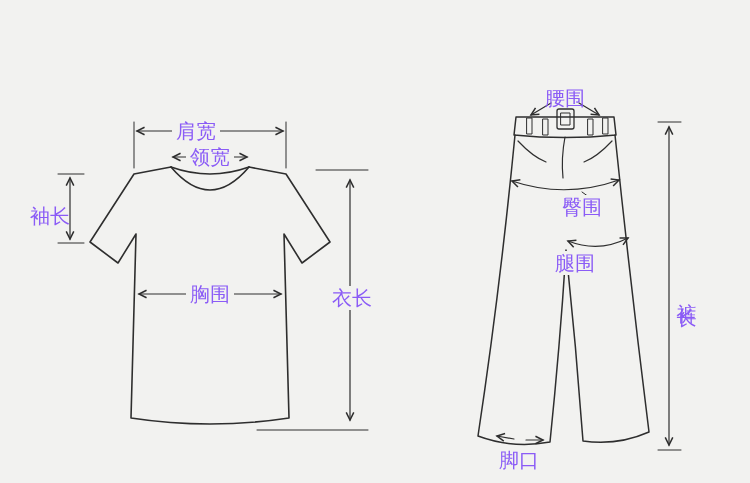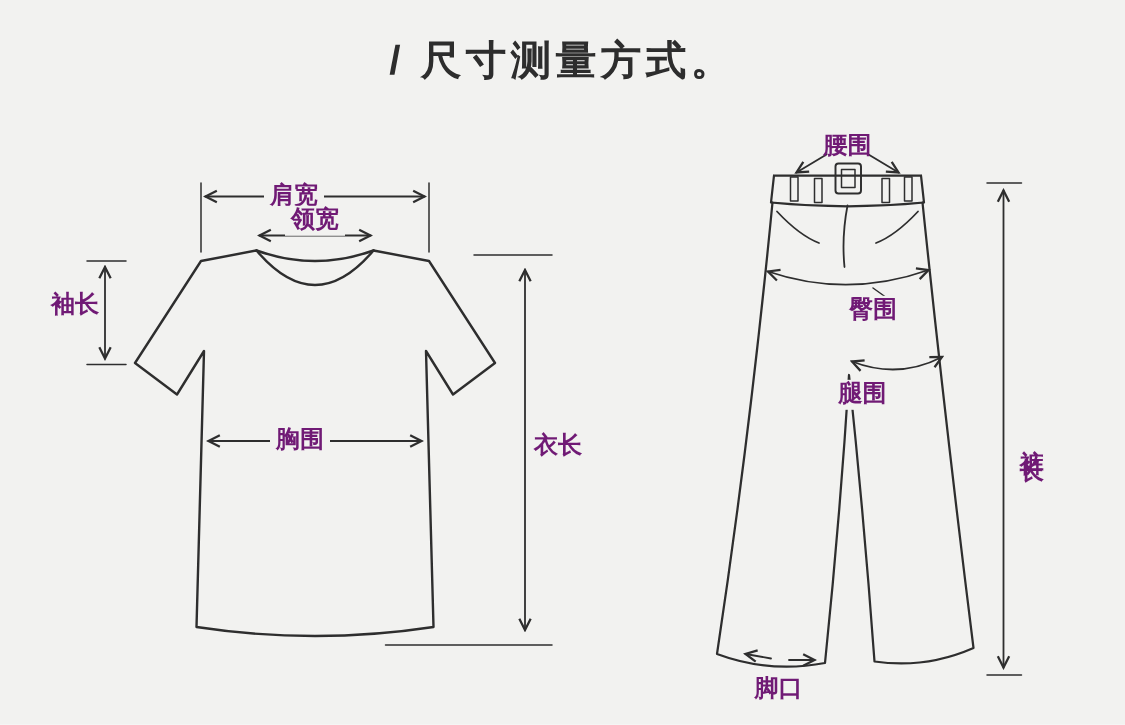--- a/index.html
+++ b/index.html
@@ -9,32 +9,31 @@
     background:#f2f2f0;overflow:hidden;
   }
   .title{
     position:absolute;left:0;top:22px;width:100%;margin:0;
     text-align:center;font-size:27px;font-weight:700;color:#2d2d2d;
     letter-spacing:3px;
   }
   .art{position:absolute;left:0;top:0;}
   .lbl{
     position:absolute;transform:translate(-50%,-50%);
-    font-size:16px;font-weight:700;color:#701a75;
+    font-size:20px;font-weight:400;color:#8b5cf6;
     background:#f2f2f0;padding:1px 4px;white-space:nowrap;line-height:1.1;
   }
   .lbl.nobg{background:transparent;}
   .lbl.vert{writing-mode:vertical-rl;letter-spacing:5px;padding:4px 1px;}
 </style>
 </head>
 <body>
 
 <div class="stage">
 
-  <h1 class="title">/ 尺寸测量方式。</h1>
 
   <svg class="art" width="750" height="483" viewBox="0 0 750 483">
     <defs>
       <marker id="arw" viewBox="0 0 10 10" refX="8.5" refY="5" markerWidth="9" markerHeight="9" orient="auto-start-reverse">
         <path d="M1.5,1.5 L8.5,5 L1.5,8.5" fill="none" stroke="#2e2e2e" stroke-width="1.4"></path>
       </marker>
     </defs>
 
     <g fill="none" stroke="#2e2e2e" stroke-width="1.6" stroke-linejoin="round" stroke-linecap="round">
 
@@ -96,24 +95,24 @@
       <line x1="514" y1="439" x2="497" y2="436" marker-end="url(#arw)"></line>
       <line x1="526" y1="440" x2="543" y2="440" marker-end="url(#arw)"></line>
 
       <line x1="658" y1="122" x2="681" y2="122" stroke-width="1"></line>
       <line x1="658" y1="450" x2="681" y2="450" stroke-width="1"></line>
       <line x1="669" y1="127" x2="669" y2="445" marker-start="url(#arw)" marker-end="url(#arw)"></line>
     </g>
   </svg>
 
   <div class="lbl" style="left:196px;top:131px;">肩宽</div>
-  <div class="lbl" style="left:210px;top:147px;text-align:right;">领宽</div>
-  <div class="lbl nobg" style="left:50px;top:204px;">袖长</div>
-  <div class="lbl" style="left:200px;top:294px;text-align:center;">胸围</div>
-  <div class="lbl" style="left:372px;top:298px;text-align:center;">衣长</div>
+  <div class="lbl" style="left:210px;top:157px;text-align:right;">领宽</div>
+  <div class="lbl nobg" style="left:50px;top:216px;">袖长</div>
+  <div class="lbl" style="left:210px;top:294px;text-align:center;">胸围</div>
+  <div class="lbl" style="left:352px;top:298px;text-align:center;">衣长</div>
 
   <div class="lbl nobg" style="left:565px;top:98px;">腰围</div>
   <div class="lbl" style="left:582px;top:207px;">臀围</div>
   <div class="lbl" style="left:575px;top:263px;">腿围</div>
   <div class="lbl nobg" style="left:519px;top:460px;text-align:center;">脚口</div>
   <div class="lbl vert nobg" style="left:687px;top:292px;">裤长</div>
 
 </div>
 
 </body></html>

